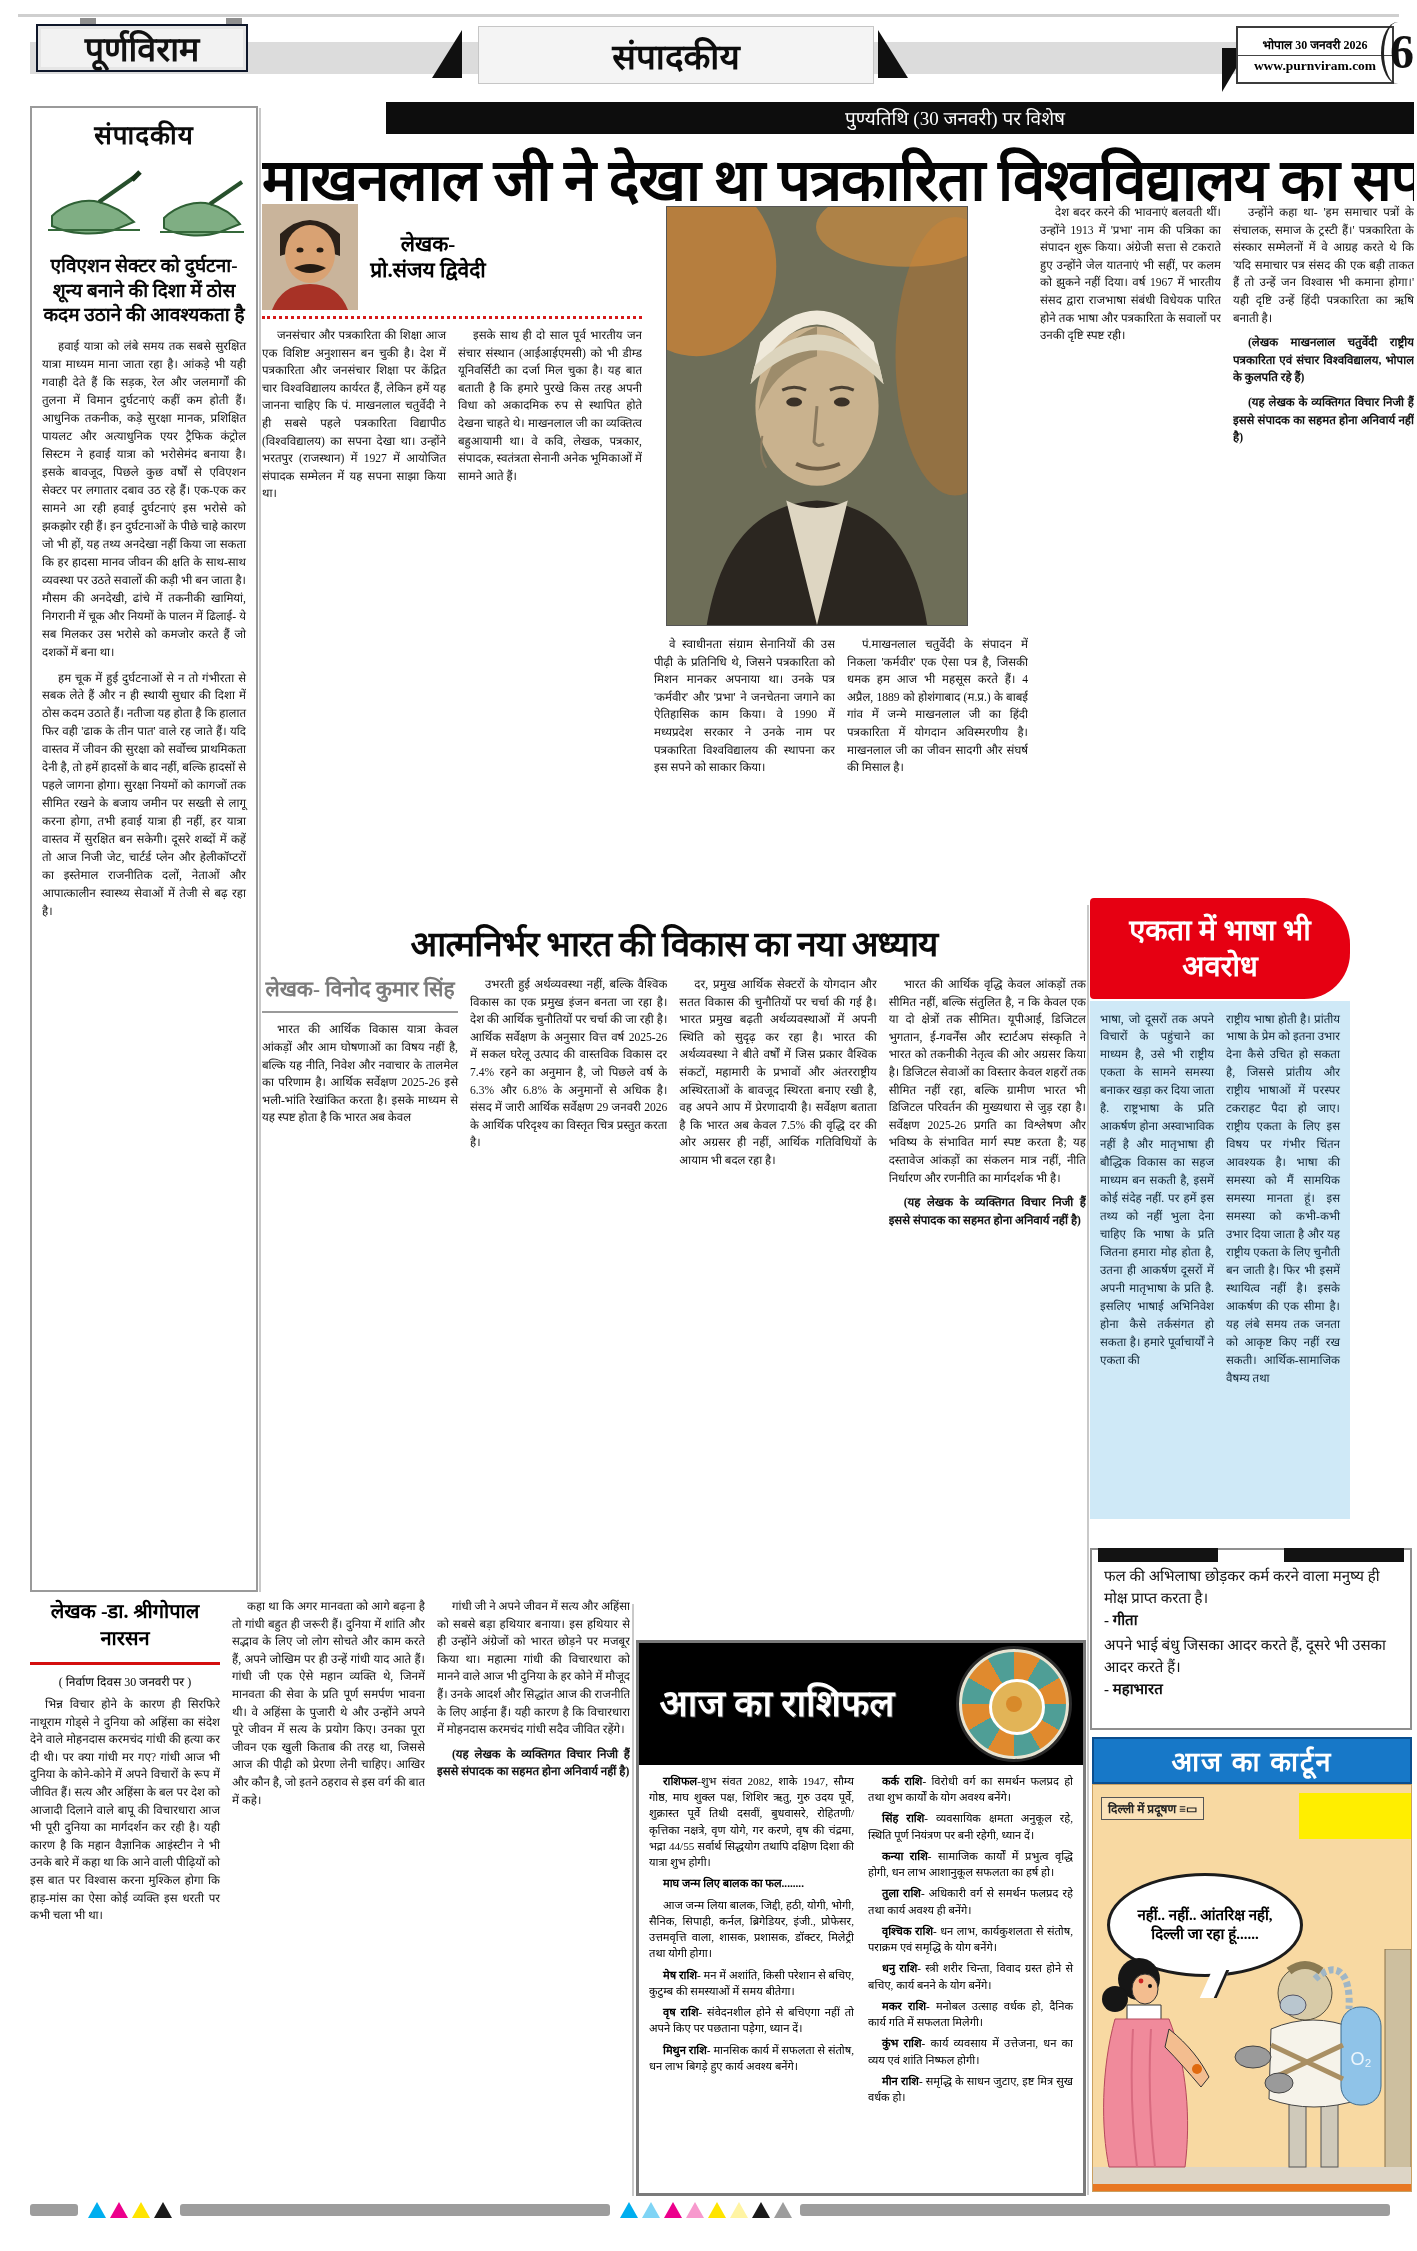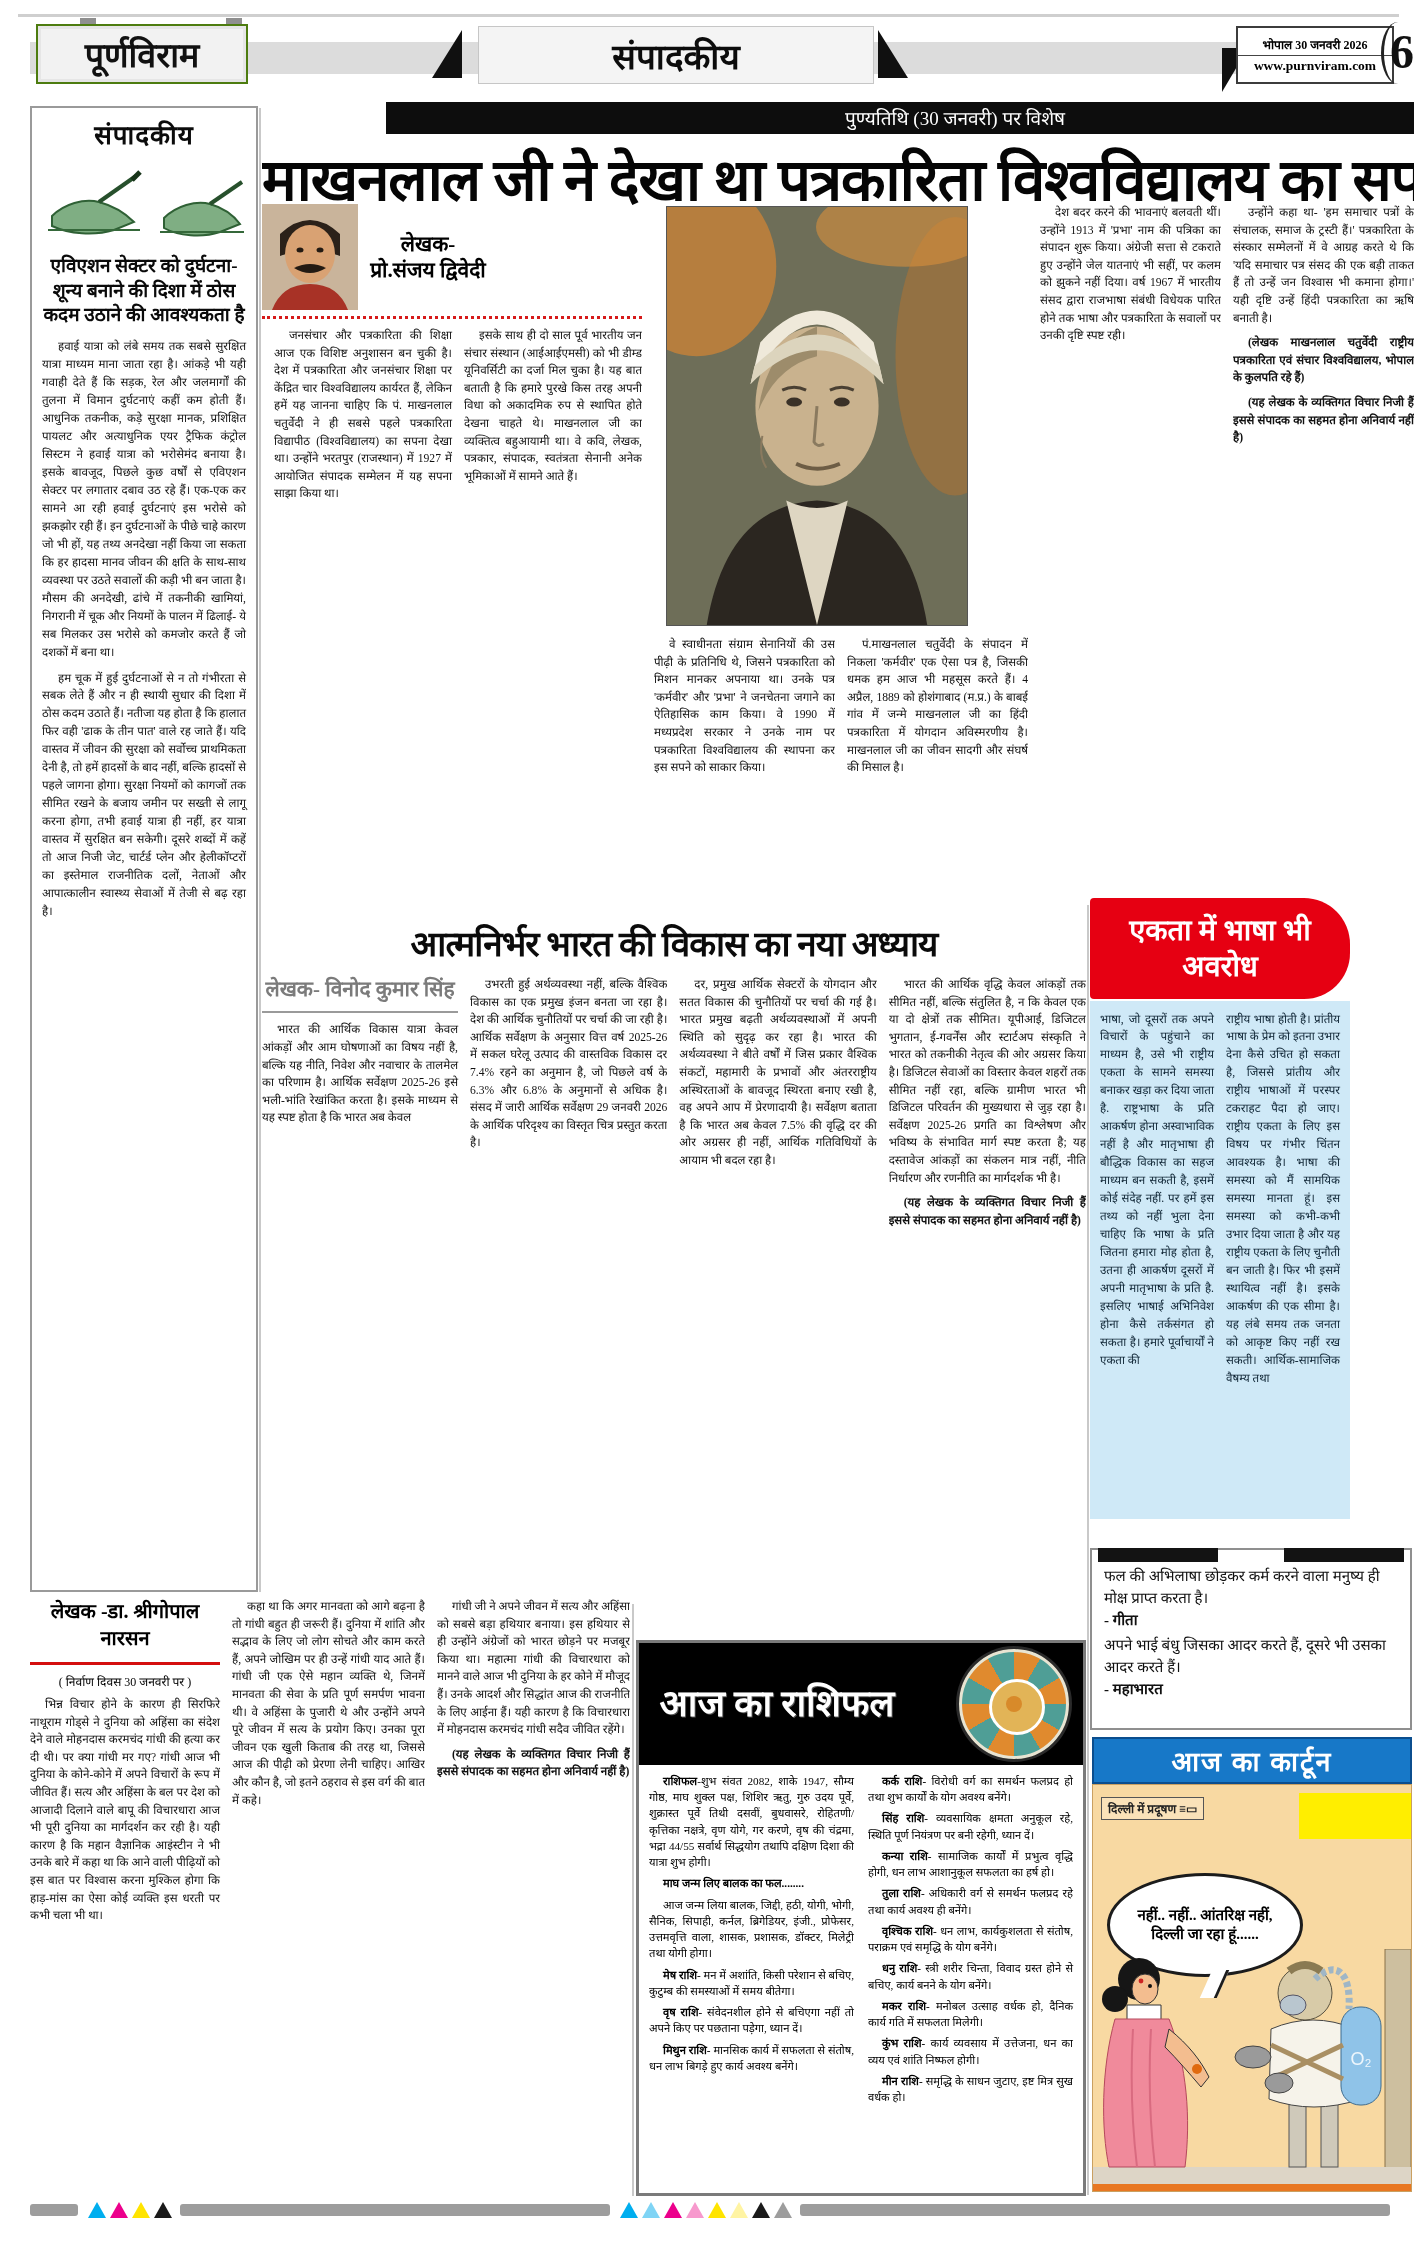--- a/index.html
+++ b/index.html
@@ -2,22 +2,22 @@
 <html><head>
 <meta charset="utf-8">
 <style>
   * { margin:0; padding:0; box-sizing:border-box; }
   body { background:#e9e9e9; font-family:"Liberation Serif", serif; }
   .page { position:relative; width:1417px; height:2251px; background:#fff; margin:0 auto; overflow:hidden; }
 
   
   .topline { position:absolute; left:18px; top:14px; width:1381px; height:3px; background:#cfcfcf; }
   .mast-bar { position:absolute; left:30px; top:42px; width:1360px; height:32px; background:#dcdcdc; }
-  .mast-left-box { position:absolute; left:36px; top:24px; width:212px; height:60px; background:#f2f2f2;
-    border:2px solid #4d7c0f; box-shadow:0 0 0 3px #e6e6e6 inset; display:flex; align-items:center; justify-content:center;
+  .mast-left-box { position:absolute; left:36px; top:24px; width:212px; height:48px; background:#f2f2f2;
+    border:2px solid #0f172a; box-shadow:0 0 0 3px #e6e6e6 inset; display:flex; align-items:center; justify-content:center;
     font-size:34px; font-weight:bold; color:#111; }
   .corner-tab { position:absolute; width:16px; height:14px; background:#8f8f8f; top:18px; }
   .tab-l { left:80px; } .tab-r { left:226px; }
   .tri { position:absolute; width:0; height:0; }
   .tri-c-left  { left:432px; top:30px; border-left:30px solid transparent; border-bottom:48px solid #101010; }
   .tri-c-right { left:878px; top:30px; border-right:30px solid transparent; border-bottom:48px solid #101010; }
   .tri-r-down  { left:1222px; top:48px; border-right:26px solid transparent; border-top:44px solid #101010; }
   .mast-center-box { position:absolute; left:478px; top:26px; width:396px; height:58px; background:#f4f4f4;
     border:1px solid #c6c6c6; display:flex; align-items:center; justify-content:center;
     font-size:35px; font-weight:bold; color:#0c0c0c; }
@@ -42,21 +42,21 @@
   
   .main-article { position:absolute; left:262px; top:100px; width:1152px; height:802px; overflow:hidden; }
   .ma-kicker { position:absolute; left:124px; top:2px; width:1138px; height:32px; background:#0d0d0d; color:#fff;
     display:flex; align-items:center; justify-content:center; font-size:19px; font-weight:normal; }
   .ma-headline { position:absolute; left:0; top:38px; width:1152px; text-align:center; font-size:58px; font-weight:bold;
     color:#050505; letter-spacing:-1px; white-space:nowrap; }
   .ma-body { position:absolute; left:0; top:104px; width:1152px; height:696px; display:flex; gap:12px; }
   .ma-left2 { width:380px; flex:none; }
   .ma-author { display:flex; gap:10px; align-items:center; border-bottom:3px dotted #d61a1a; padding-bottom:6px; margin-bottom:8px; }
   .ma-author-name { font-size:21px; font-weight:bold; line-height:1.25; width:120px; text-align:center; }
-  .ma-two { display:flex; gap:12px; height:560px; overflow:hidden;margin-left:12px; }
+  .ma-two { display:flex; gap:12px; height:560px; overflow:hidden; }
   .ma-two .col { flex:1; }
   .ma-col { flex:1; overflow:hidden; }
   .ma-col.padded { padding-top:432px; }
   .news p { font-size:11.6px; line-height:1.52; text-align:justify; text-indent:15px; color:#101010; margin-bottom:7px; }
   .ma-photo { position:absolute; left:404px; top:2px; width:302px; height:420px; border:1px solid #555; }
   .foot-bold { font-size:11.6px; font-weight:bold; line-height:1.5; text-align:justify; margin-top:6px; }
 
   
   .second-article { position:absolute; left:262px; top:903px; width:824px; height:694px; overflow:hidden; }
   .sa-headline { text-align:center; font-size:35px; font-weight:bold; color:#0a0a0a; padding:16px 0 10px; letter-spacing:-1px; }

